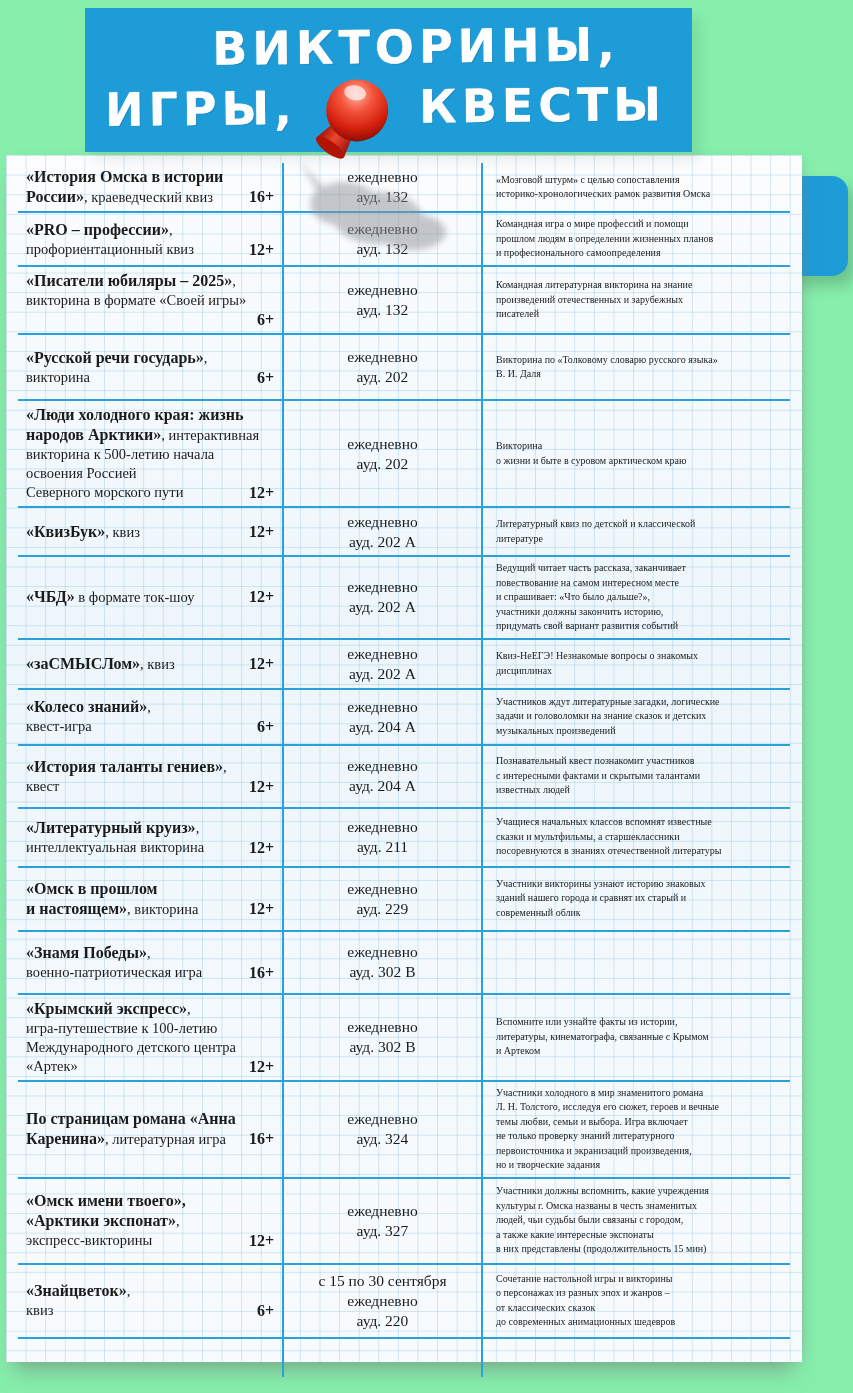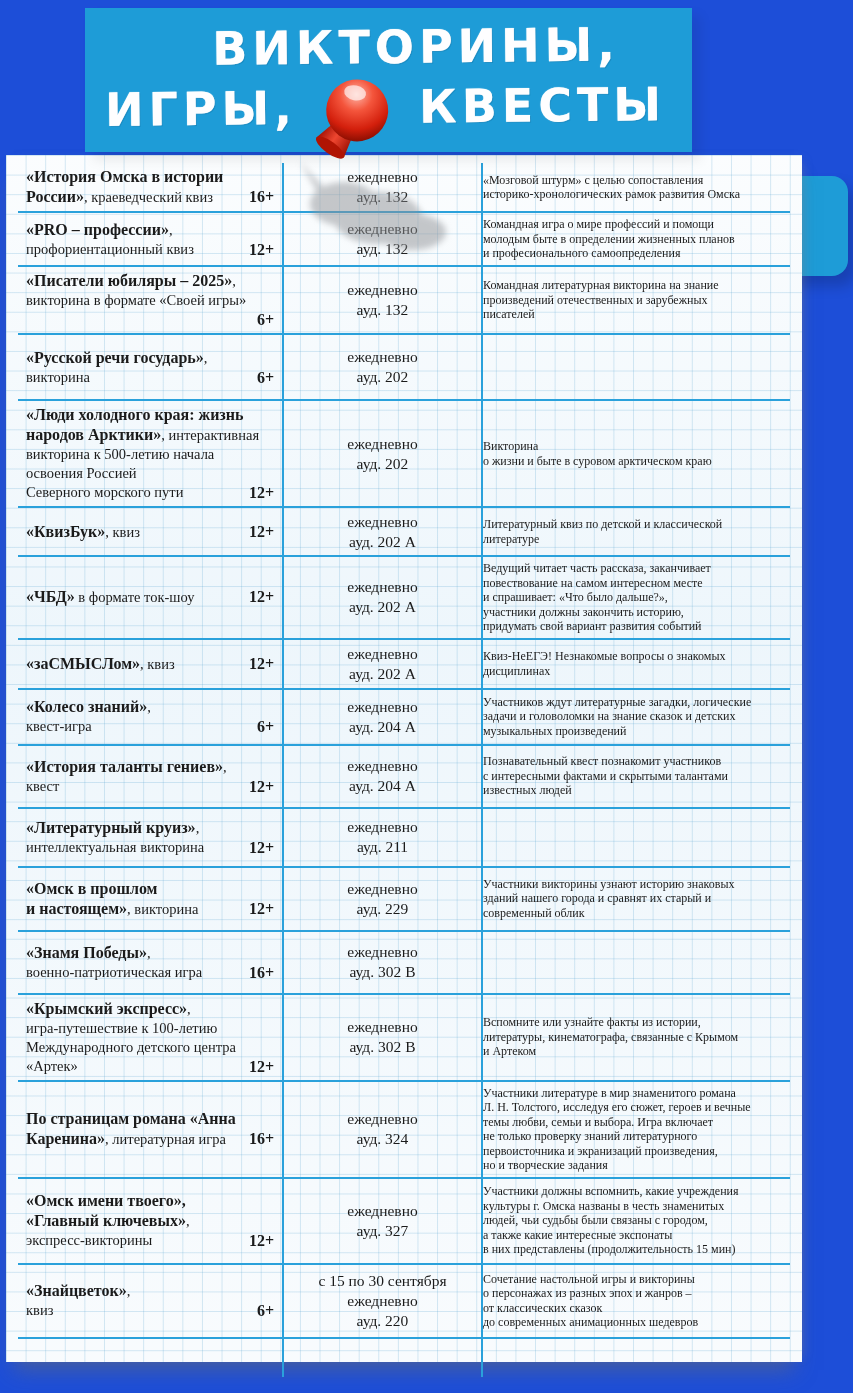--- a/index.html
+++ b/index.html
@@ -1,16 +1,16 @@
 <!DOCTYPE html>
 <html><head>
 <meta charset="utf-8">
 <style>
   html,body{margin:0;padding:0;background:#fff;}
-  #stage{position:relative;width:853px;height:1393px;background:#1d4ed8;overflow:hidden;
+  #stage{position:relative;width:853px;height:1393px;background:#86efac;overflow:hidden;
          font-family:"Liberation Serif",serif;color:#1b1b1b;}
 
   
   .side-tab{position:absolute;left:780px;top:176px;width:68px;height:100px;background:#1e9cd7;
             border-radius:16px;box-shadow:8px 10px 14px rgba(0,0,0,.18);z-index:0;}
 
   
   .paper{position:absolute;left:6px;top:155px;width:796px;height:1207px;z-index:1;
          background-color:#f6fafd;
          background-image:
@@ -28,21 +28,21 @@
   .row:nth-of-type(7){min-height:80px}.row:nth-of-type(8){min-height:50px}
   .row:nth-of-type(9){min-height:56px}.row:nth-of-type(10){min-height:63px}
   .row:nth-of-type(11){min-height:59px}.row:nth-of-type(12){min-height:64px}
   .row:nth-of-type(13){min-height:63px}.row:nth-of-type(14){min-height:80px}
   .row:nth-of-type(15){min-height:91px}.row:nth-of-type(16){min-height:86px}
   .row:nth-of-type(17){min-height:74px}
   .empty-row{display:grid;grid-template-columns:266px 199px 1fr;height:38px;}
   .cell{display:flex;align-items:center;box-sizing:border-box;}
   .c1{padding:4px 8px;border-right:2px solid #2aa1db;}
   .c2{border-right:2px solid #2aa1db;justify-content:center;text-align:center;padding:3px 0;}
-  .c3{padding:4px 6px 4px 0;font-size:12px;line-height:14.5px;}
+  .c3{padding:4px 6px 4px 13px;font-size:10px;line-height:14.5px;}
   .t-text{width:100%;font-size:14.5px;line-height:19px;}
   .t-text .b{font-weight:bold;font-size:16px;}
   .age{float:right;font-weight:bold;font-size:16px;padding-left:22px;}
   .sched{font-size:15.5px;line-height:20px;}
 
   
   .banner{position:absolute;left:85px;top:8px;width:607px;height:144px;background:#1e9cd7;z-index:2;
           box-shadow:8px 8px 12px rgba(0,0,0,.08);}
   .banner .l1,.banner .l2s{font-family:"DejaVu Sans",sans-serif;font-weight:bold;color:#fefeff;
           letter-spacing:5px;font-size:46px;line-height:1;
@@ -82,41 +82,44 @@
           </div>
         </div>
         <div class="row">
           <div class="cell c1">
             <div class="t-text"><span class="b">«PRO – профессии»</span><span class="r">,</span><br><span class="r">профориентационный квиз</span><span class="age">12+</span></div>
           </div>
           <div class="cell c2">
             <div class="sched"><span>ежедневно</span><br><span>ауд. 132</span></div>
           </div>
           <div class="cell c3">
-            <div><span>Командная игра о мире профессий и помощи</span><br><span>молодым быте в определении жизненных планов</span><br><span>и професионального самоопределения</span></div>
+            <div><span>Командная игра о мире профессий и помощи</span><br><span>прошлом людям в определении жизненных планов</span><br><span>и професионального самоопределения</span></div>
           </div>
         </div>
         <div class="row">
           <div class="cell c1">
             <div class="t-text"><span class="b">«Писатели юбиляры – 2025»</span><span class="r">,</span><br><span class="r">викторина в формате «Своей игры»</span><span class="age">6+</span></div>
           </div>
           <div class="cell c2">
             <div class="sched"><span>ежедневно</span><br><span>ауд. 132</span></div>
           </div>
           <div class="cell c3">
             <div><span>Командная литературная викторина на знание</span><br><span>произведений отечественных и зарубежных</span><br><span>писателей</span></div>
           </div>
         </div>
         <div class="row">
           <div class="cell c1">
             <div class="t-text"><span class="b">«Русской речи государь»</span><span class="r">,</span><br><span class="r">викторина</span><span class="age">6+</span></div>
           </div>
           <div class="cell c2">
             <div class="sched"><span>ежедневно</span><br><span>ауд. 202</span></div>
           </div>
+          <div class="cell c3">
+            <div><span>Викторина по «Толковому словарю русского языка»</span><br><span>В. И. Даля</span></div>
+          </div>
         </div>
         <div class="row">
           <div class="cell c1">
             <div class="t-text"><span class="b">«Люди холодного края: жизнь народов Арктики»</span><span class="r">, интерактивная викторина к 500-летию начала освоения Россией</span><br><span class="r">Северного морского пути</span><span class="age">12+</span></div>
           </div>
           <div class="cell c2">
             <div class="sched"><span>ежедневно</span><br><span>ауд. 202</span></div>
           </div>
           <div class="cell c3">
             <div><span>Викторина</span><br><span> о жизни и быте в суровом арктическом краю</span></div>
@@ -177,20 +180,23 @@
             <div><span>Познавательный квест познакомит участников</span><br><span>с интересными фактами и скрытыми талантами</span><br><span>известных людей</span></div>
           </div>
         </div>
         <div class="row">
           <div class="cell c1">
             <div class="t-text"><span class="b">«Литературный круиз»</span><span class="r">,</span><br><span class="r">интеллектуальная викторина</span><span class="age">12+</span></div>
           </div>
           <div class="cell c2">
             <div class="sched"><span>ежедневно</span><br><span>ауд. 211</span></div>
           </div>
+          <div class="cell c3">
+            <div><span>Учащиеся начальных классов вспомнят известные</span><br><span>сказки и мультфильмы, а старшеклассники</span><br><span>посоревнуются в знаниях отечественной литературы</span></div>
+          </div>
         </div>
         <div class="row">
           <div class="cell c1">
             <div class="t-text"><span class="b">«Омск в прошлом</span><br><span class="b">и настоящем»</span><span class="r">, викторина</span><span class="age">12+</span></div>
           </div>
           <div class="cell c2">
             <div class="sched"><span>ежедневно</span><br><span>ауд. 229</span></div>
           </div>
           <div class="cell c3">
             <div><span>Участники викторины узнают историю знаковых</span><br><span>зданий нашего города и сравнят их старый и</span><br><span>современный облик</span></div>
@@ -216,26 +222,26 @@
           </div>
         </div>
         <div class="row">
           <div class="cell c1">
             <div class="t-text"><span class="b">По страницам романа «Анна Каренина»</span><span class="r">, литературная игра</span><span class="age">16+</span></div>
           </div>
           <div class="cell c2">
             <div class="sched"><span>ежедневно</span><br><span>ауд. 324</span></div>
           </div>
           <div class="cell c3">
-            <div><span>Участники литературе в мир знаменитого романа</span><br><span>Л. Н. Толстого, исследуя его сюжет, героев и вечные</span><br><span>темы любви, семьи и выбора. Игра включает</span><br><span>не только проверку знаний литературного</span><br><span>первоисточника и экранизаций произведения,</span><br><span>но и творческие задания</span></div>
-          </div>
-        </div>
-        <div class="row">
-          <div class="cell c1">
-            <div class="t-text"><span class="b">«Омск имени твоего»,</span><br><span class="b">«Главный ключевых»</span><span class="r">,</span><br><span class="r">экспресс-викторины</span><span class="age">12+</span></div>
+            <div><span>Участники холодного в мир знаменитого романа</span><br><span>Л. Н. Толстого, исследуя его сюжет, героев и вечные</span><br><span>темы любви, семьи и выбора. Игра включает</span><br><span>не только проверку знаний литературного</span><br><span>первоисточника и экранизаций произведения,</span><br><span>но и творческие задания</span></div>
+          </div>
+        </div>
+        <div class="row">
+          <div class="cell c1">
+            <div class="t-text"><span class="b">«Омск имени твоего»,</span><br><span class="b">«Арктики экспонат»</span><span class="r">,</span><br><span class="r">экспресс-викторины</span><span class="age">12+</span></div>
           </div>
           <div class="cell c2">
             <div class="sched"><span>ежедневно</span><br><span>ауд. 327</span></div>
           </div>
           <div class="cell c3">
             <div><span>Участники должны вспомнить, какие учреждения</span><br><span>культуры г. Омска названы в честь знаменитых</span><br><span>людей, чьи судьбы были связаны с городом,</span><br><span>а также какие интересные экспонаты</span><br><span>в них представлены (продолжительность 15 мин)</span></div>
           </div>
         </div>
         <div class="row">
           <div class="cell c1">

